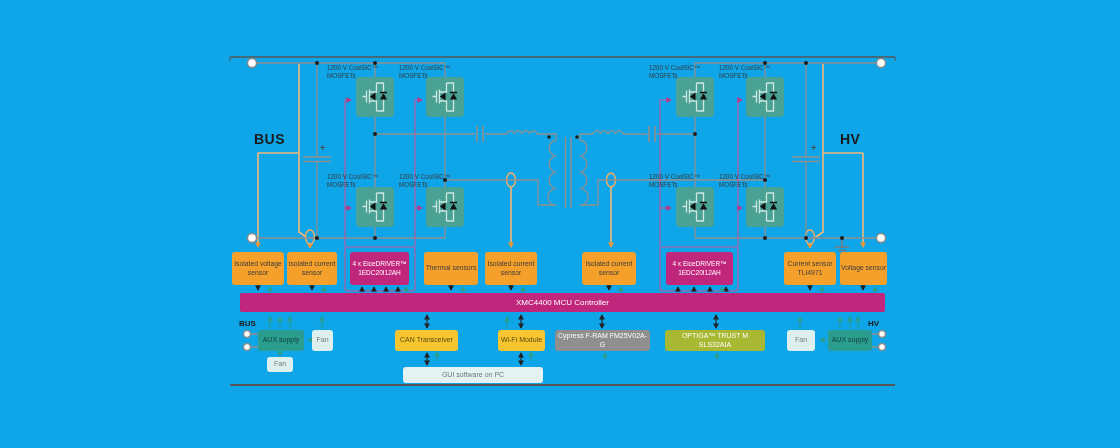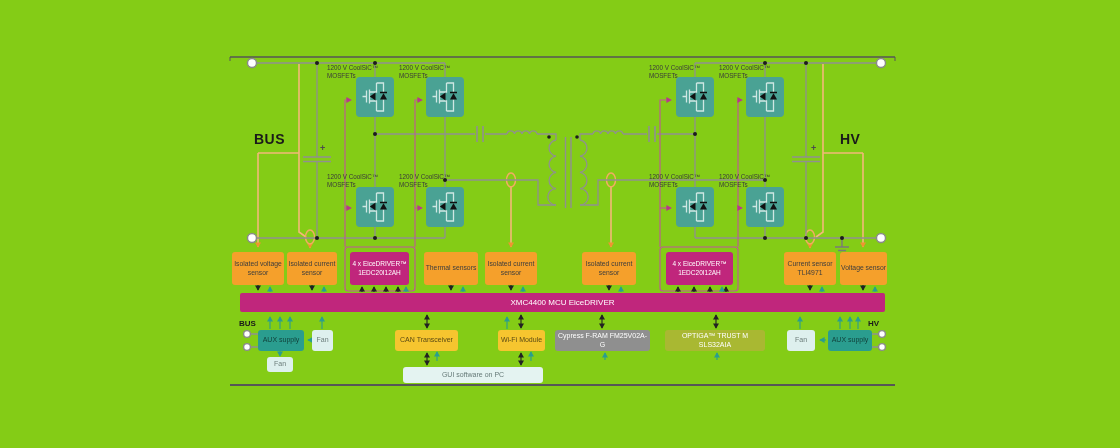--- a/index.html
+++ b/index.html
@@ -1,16 +1,16 @@
 <!DOCTYPE html>
 <html><head>
 <meta charset="utf-8">
 <style>
   html,body{margin:0;padding:0;background:#ffffff;}
-  #stage{position:relative;width:1120px;height:448px;background:#84cc16;overflow:hidden;
+  #stage{position:relative;width:1120px;height:448px;background:#0ea5e9;overflow:hidden;
          font-family:"Liberation Sans","DejaVu Sans",sans-serif;}
   #wires{position:absolute;left:0;top:0;z-index:1;}
   .blk{position:absolute;z-index:2;display:flex;align-items:center;justify-content:center;
        text-align:center;border-radius:3px;font-size:6.8px;line-height:1.25;padding:1px;box-sizing:border-box;}
   .orange{background:#f5a02b;color:#3d3d3d;}
   .magenta{background:#c0267c;color:#ffffff;font-size:6.5px;}
   .yellow{background:#f6c52f;color:#5a4a14;font-size:7px;}
   .grayb{background:#8f8f8f;color:#ffffff;font-size:7px;}
   .lime{background:#a9b832;color:#ffffff;font-size:7px;}
   .tealb{background:#2a9d8f;color:#11423b;font-size:7px;}
@@ -291,21 +291,21 @@
   <div class="blk orange" style="left:232px;top:252px;width:52px;height:33px">Isolated voltage sensor</div>
   <div class="blk orange" style="left:287px;top:252px;width:50px;height:33px">Isolated current sensor</div>
   <div class="blk magenta" style="left:350px;top:252px;width:59px;height:33px">4 x EiceDRIVER™ 1EDC20I12AH</div>
   <div class="blk orange" style="left:424px;top:252px;width:54px;height:33px">Thermal sensors</div>
   <div class="blk orange" style="left:485px;top:252px;width:52px;height:33px">Isolated current sensor</div>
   <div class="blk orange" style="left:582px;top:252px;width:54px;height:33px">Isolated current sensor</div>
   <div class="blk magenta" style="left:666px;top:252px;width:67px;height:33px">4 x EiceDRIVER™ 1EDC20I12AH</div>
   <div class="blk orange" style="left:784px;top:252px;width:52px;height:33px">Current sensor TLI4971</div>
   <div class="blk orange" style="left:840px;top:252px;width:47px;height:33px">Voltage sensor</div>
 
-  <div class="mcu" style="left:240px;top:293px;width:645px;height:19px">XMC4400 MCU EiceDRIVER</div>
+  <div class="mcu" style="left:240px;top:293px;width:645px;height:19px">XMC4400 MCU Controller</div>
 
   <div class="blk tealb" style="left:258px;top:330px;width:46px;height:21px">AUX supply</div>
   <div class="blk lblue" style="left:312px;top:330px;width:21px;height:21px">Fan</div>
   <div class="blk lblue" style="left:267px;top:357px;width:26px;height:15px">Fan</div>
   <div class="blk yellow" style="left:395px;top:330px;width:63px;height:21px">CAN Transceiver</div>
   <div class="blk yellow" style="left:498px;top:330px;width:47px;height:21px">Wi-Fi Module</div>
   <div class="blk grayb" style="left:555px;top:330px;width:95px;height:21px">Cypress F-RAM FM25V02A-G</div>
   <div class="blk lime" style="left:665px;top:330px;width:100px;height:21px">OPTIGA™ TRUST M SLS32AIA</div>
   <div class="blk lblue" style="left:787px;top:330px;width:28px;height:21px">Fan</div>
   <div class="blk tealb" style="left:828px;top:330px;width:44px;height:21px">AUX supply</div>

